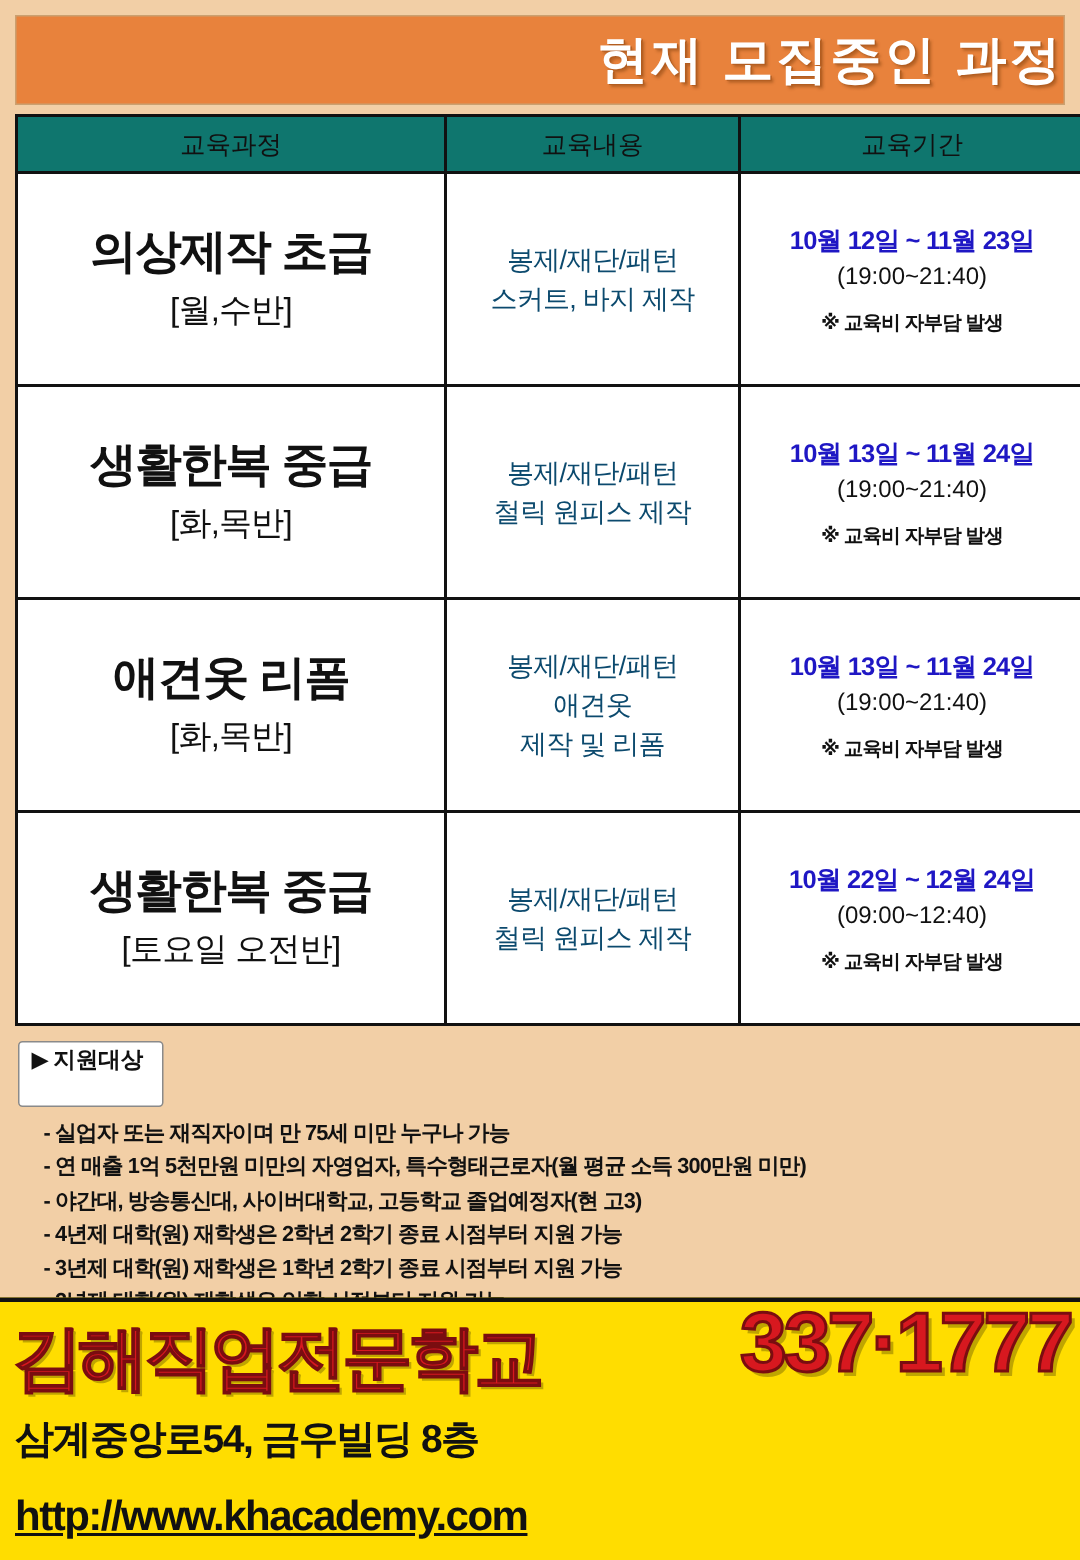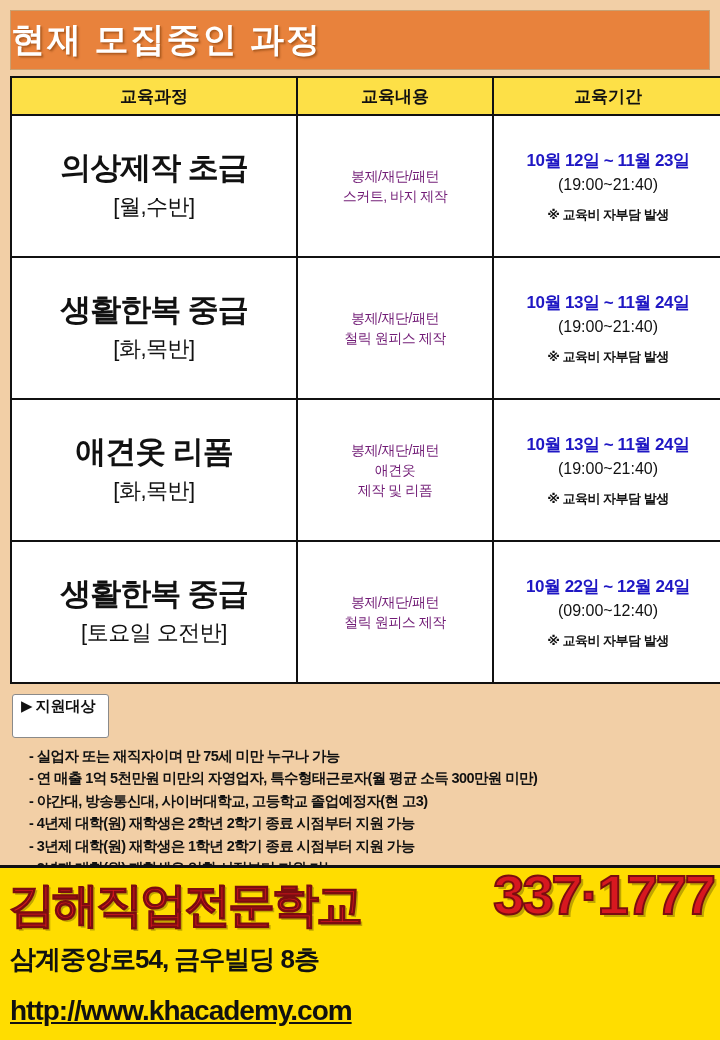--- a/index.html
+++ b/index.html
@@ -22,21 +22,21 @@
   }
 
   
   .title-banner {
     margin: 10px 10px 0 10px;
     height: 58px;
     background: #e8823c;
     border: 1px solid #caa070;
     display: flex;
     align-items: center;
-    justify-content: flex-start;
+    justify-content: flex-end;
   }
   .title-banner .title-text {
     color: #ffffff;
     font-size: 34px;
     font-weight: bold;
     letter-spacing: 2px;
     text-shadow: 1px 1px 0 #b35d20, 2px 2px 2px rgba(120,60,10,0.45);
   }
 
   
@@ -46,24 +46,24 @@
     border-collapse: collapse;
     table-layout: fixed;
     background: #ffffff;
   }
   .course-table th, .course-table td {
     border: 2px solid #111111;
     text-align: center;
     vertical-align: middle;
   }
   .course-table thead th {
-    background: #fde047;
+    background: #0f766e;
     height: 34px;
     font-size: 17px;
-    font-weight: bold;
+    font-weight: normal;
     color: #111111;
   }
   .col-course { width: 282px; }
   .col-content { width: 192px; }
   .col-period { width: 226px; }
 
   .course-cell {
     padding: 6px 16px;
   }
   .course-name {
@@ -73,22 +73,22 @@
     line-height: 1.15;
     letter-spacing: -1px;
   }
   .course-sub {
     font-size: 22px;
     color: #111111;
     margin-top: 6px;
     letter-spacing: -0.5px;
   }
   .content-cell {
-    font-size: 14px;
-    color: #701a75;
+    font-size: 18px;
+    color: #0c4a6e;
     line-height: 1.45;
     padding: 6px 2px;
     letter-spacing: -0.5px;
   }
   .period-cell {
     padding: 6px 2px;
   }
   .period-date {
     font-size: 17px;
     font-weight: bold;

